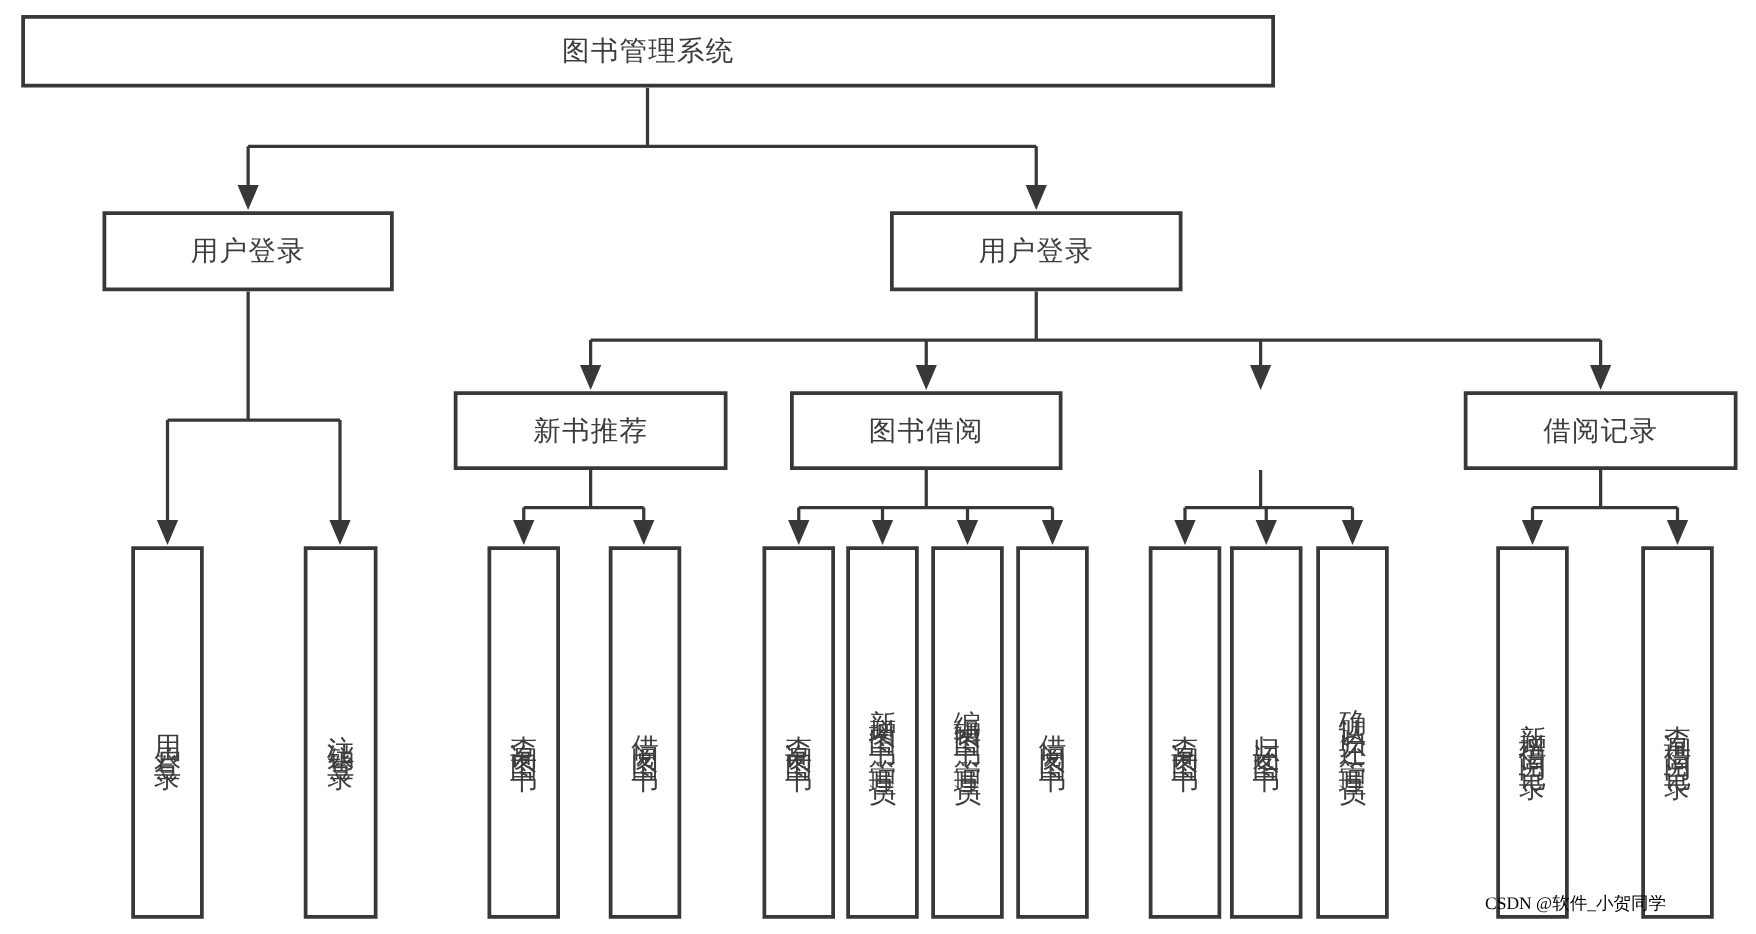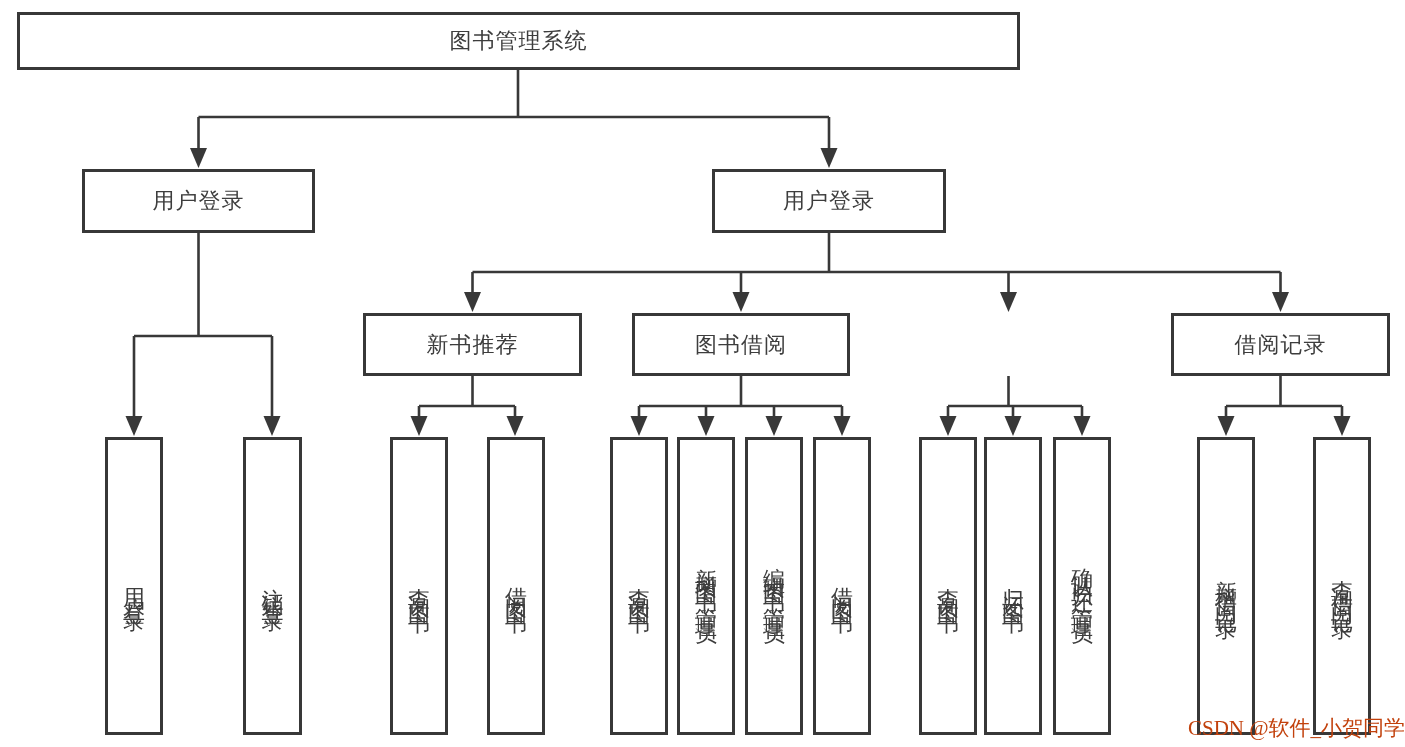--- a/index.html
+++ b/index.html
@@ -30,22 +30,22 @@
     font-size:22px;
     letter-spacing:8px;
     line-height:1;
   }
   .leaf span{display:block;}
   .watermark{
     position:absolute;
     left:1188px;top:714px;
     width:210px;
     text-align:left;
-    font-size:21px;
-    color:#c2410c;
+    font-size:14px;
+    color:#000000;
     letter-spacing:0px;
     z-index:3;
     white-space:nowrap;
   }
 </style>
 </head>
 <body>
 
 <div class="stage">
 

